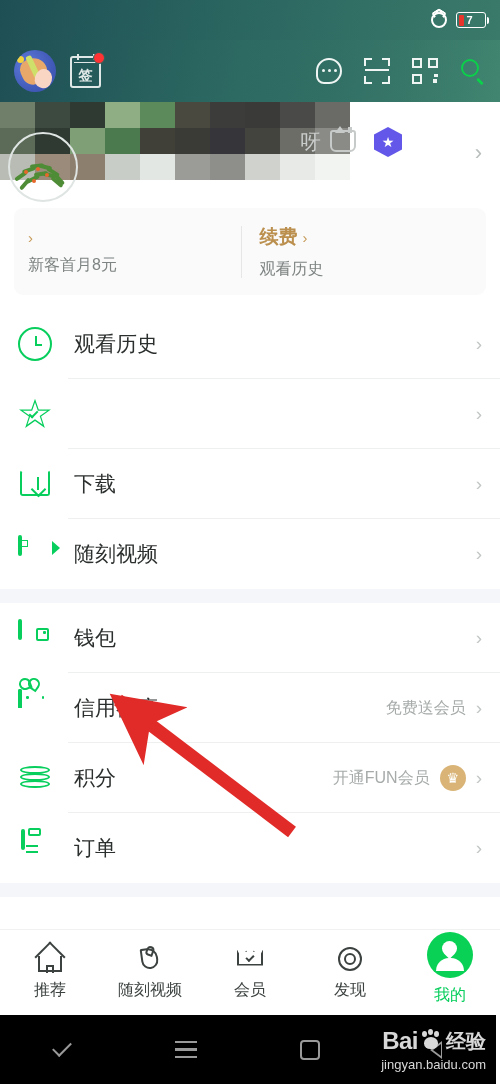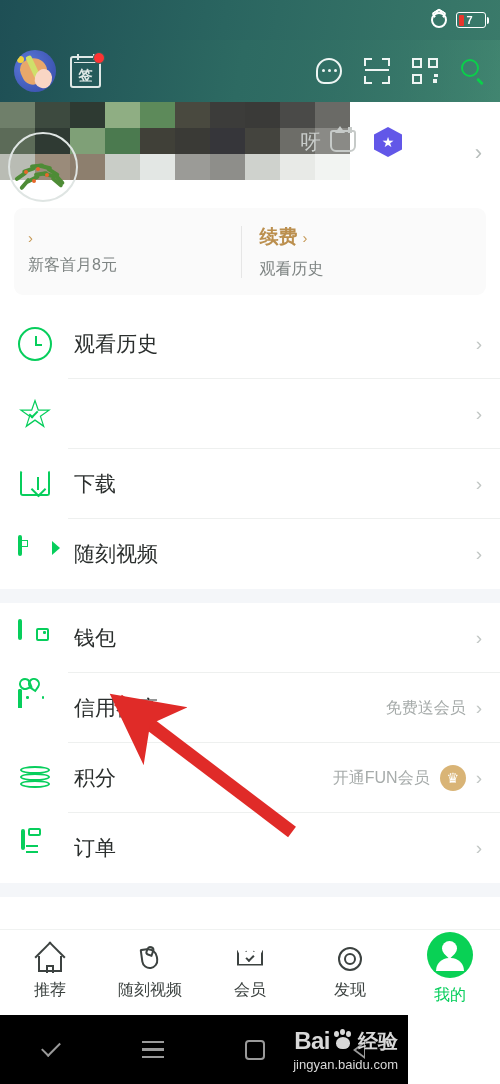--- a/index.html
+++ b/index.html
@@ -230,21 +230,21 @@
   .t-disc .i{position:absolute;left:9px;top:8px;width:12px;height:12px;
     border:2.3px solid currentColor;border-radius:50%;}
   .t-me { width:46px;height:46px;border-radius:50%;background:#09d155;position:relative;
     margin-top:-8px; }
   .t-me .head{position:absolute;left:15px;top:9px;width:15px;height:15px;background:#fff;
     border-radius:50% 50% 50% 0;transform:rotate(-45deg);}
   .t-me .body{position:absolute;left:9px;bottom:7px;width:28px;height:13px;background:#fff;
     border-radius:14px 14px 0 0;}
 
   
-  .androidnav { position:absolute; left:0; bottom:0; width:408px; height:69px;
+  .androidnav { position:absolute; left:0; bottom:0; width:496px; height:69px;
     background:#000; display:flex; align-items:center; color:#9a9a9a; }
   .anav { flex:1; display:flex; align-items:center; justify-content:center; }
   .nv-down{width:18px;height:10px;border-left:2.5px solid currentColor;
     border-bottom:2.5px solid currentColor;transform:rotate(-45deg);margin-bottom:5px;}
   .nv-menu{width:22px;}
   .nv-menu i{display:block;height:2.3px;background:currentColor;margin:5px 0;}
   .nv-sq{width:20px;height:20px;border:2.3px solid currentColor;border-radius:4px;}
   .nv-back{width:0;height:0;border-top:10px solid transparent;border-bottom:10px solid transparent;
     border-right:13px solid transparent;position:relative;}
   .nv-back::before{content:"";position:absolute;left:2px;top:-9px;width:0;height:0;

